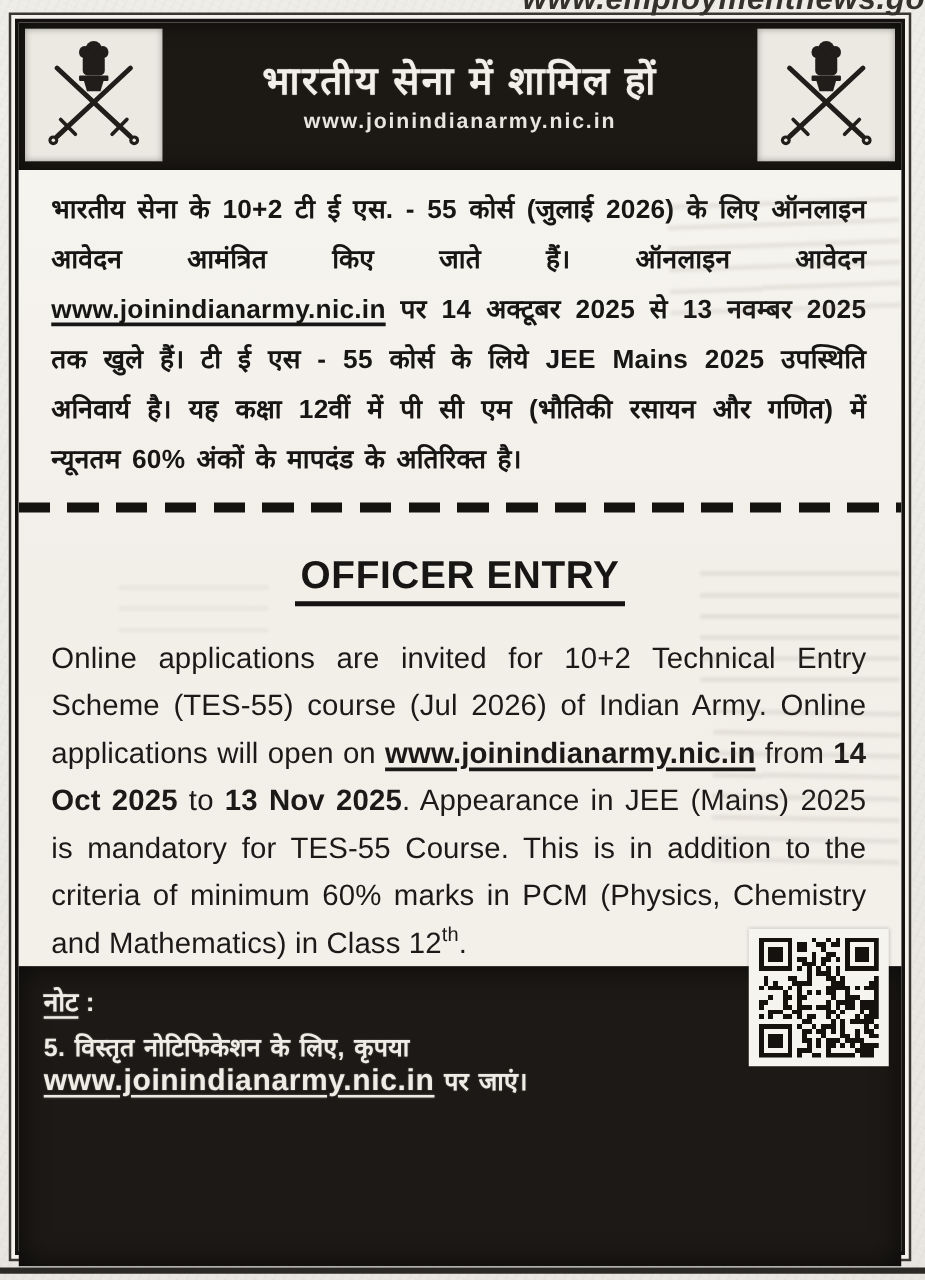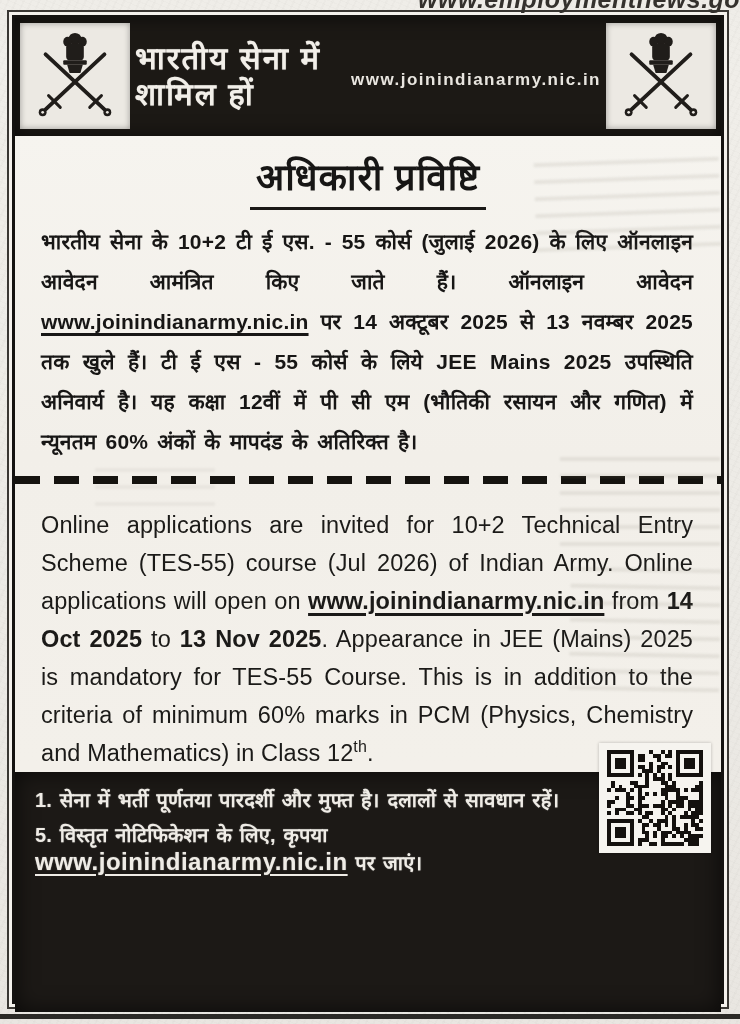--- a/index.html
+++ b/index.html
@@ -38,21 +38,21 @@
     height:118px;flex:0 0 118px;background:#1c1915;
     display:flex;align-items:stretch;justify-content:space-between;
     box-shadow:inset 0 0 18px rgba(0,0,0,.6);
   }
   .emblem-box{
     width:110px;height:106px;background:#ece9e3;margin:5px;
     display:flex;align-items:center;justify-content:center;
     box-shadow:inset 0 0 6px rgba(0,0,0,.35);
   }
   .emblem-box svg{width:100px;height:98px;}
-  .header-center{flex:1;display:flex;flex-direction:row;align-items:center;justify-content:center;color:#f2efe9;}
+  .header-center{flex:1;display:flex;flex-direction:column;align-items:center;justify-content:center;color:#f2efe9;}
   .title-hi{font-size:31px;font-weight:bold;letter-spacing:2px;line-height:1.15;text-shadow:0 0 1px rgba(255,255,255,.4);}
   .title-en{font-size:27px;font-weight:800;letter-spacing:1px;margin-top:4px;text-shadow:0 0 1px rgba(255,255,255,.4);}
   .header-url{font-size:17px;font-weight:bold;letter-spacing:1.5px;margin-top:5px;color:#e8e5df;}
 
   
   .content{flex:1;position:relative;color:#171615;background:
     linear-gradient(180deg,#f6f4ef 0%,#f2efe9 50%,#f3f0ea 100%);}
   .hi-heading-wrap{text-align:center;margin-top:14px;}
   .hi-heading{
     display:inline-block;font-size:37px;font-weight:bold;letter-spacing:1px;
@@ -182,36 +182,38 @@
           </svg>
         </div>
       </div>
 
       <div class="content">
         <div class="ghost g1"></div>
         <div class="ghost g2"></div>
         <div class="ghost g3"></div>
         <div class="ghost g4"></div>
 
-        <div class="hi-heading-wrap">
-          <span class="hi-heading">अधिकारी प्रविष्टि</span>
-        </div>
         <p class="hi-para">
           <span>भारतीय सेना के 10+2 टी ई एस. - 55 कोर्स (जुलाई 2026) के लिए ऑनलाइन आवेदन  आमंत्रित किए जाते हैं। ऑनलाइन आवेदन </span><span class="url-bold">www.joinindianarmy.nic.in</span><span> पर 14 अक्टूबर 2025 से 13 नवम्बर 2025 तक खुले हैं। टी ई एस - 55 कोर्स के लिये JEE Mains 2025 उपस्थिति अनिवार्य है। यह कक्षा 12वीं में पी सी एम (भौतिकी रसायन और गणित) में न्यूनतम 60% अंकों के मापदंड के अतिरिक्त है।</span>
         </p>
 
         <div class="dashed-sep"></div>
 
+        <div class="en-heading-wrap">
+          <span class="en-heading">OFFICER ENTRY</span>
+        </div>
         <p class="en-para">
           <span>Online applications are invited for 10+2 Technical Entry Scheme (TES-55) course (Jul 2026) of Indian Army. Online applications will open on </span><span class="url-bold">www.joinindianarmy.nic.in</span><span> from </span><b>14 Oct 2025</b><span> to </span><b>13 Nov 2025</b><span>. Appearance in JEE (Mains) 2025 is mandatory for TES-55 Course. This is in addition to the criteria of minimum 60% marks in PCM (Physics, Chemistry and Mathematics) in Class 12</span><sup>th</sup><span>.</span>
         </p>
       </div>
 
       <div class="notes-band">
-        <div class="note-item-hi">1. सेना में भर्ती पूर्णतया पारदर्शी और मुफ्त है।  दलालों से सावधान रहें।</div>
+        <div class="note-label-hi">
+          <span class="u">नोट</span><span> :</span>
+        </div>
         <div class="note-item-hi">
           <span>5. विस्तृत नोटिफिकेशन के लिए, कृपया </span><span class="url-white">www.joinindianarmy.nic.in</span><span> पर जाएं।</span>
         </div>
 
       </div>
 
     </div>
   </div>
 
   <div class="qr">

